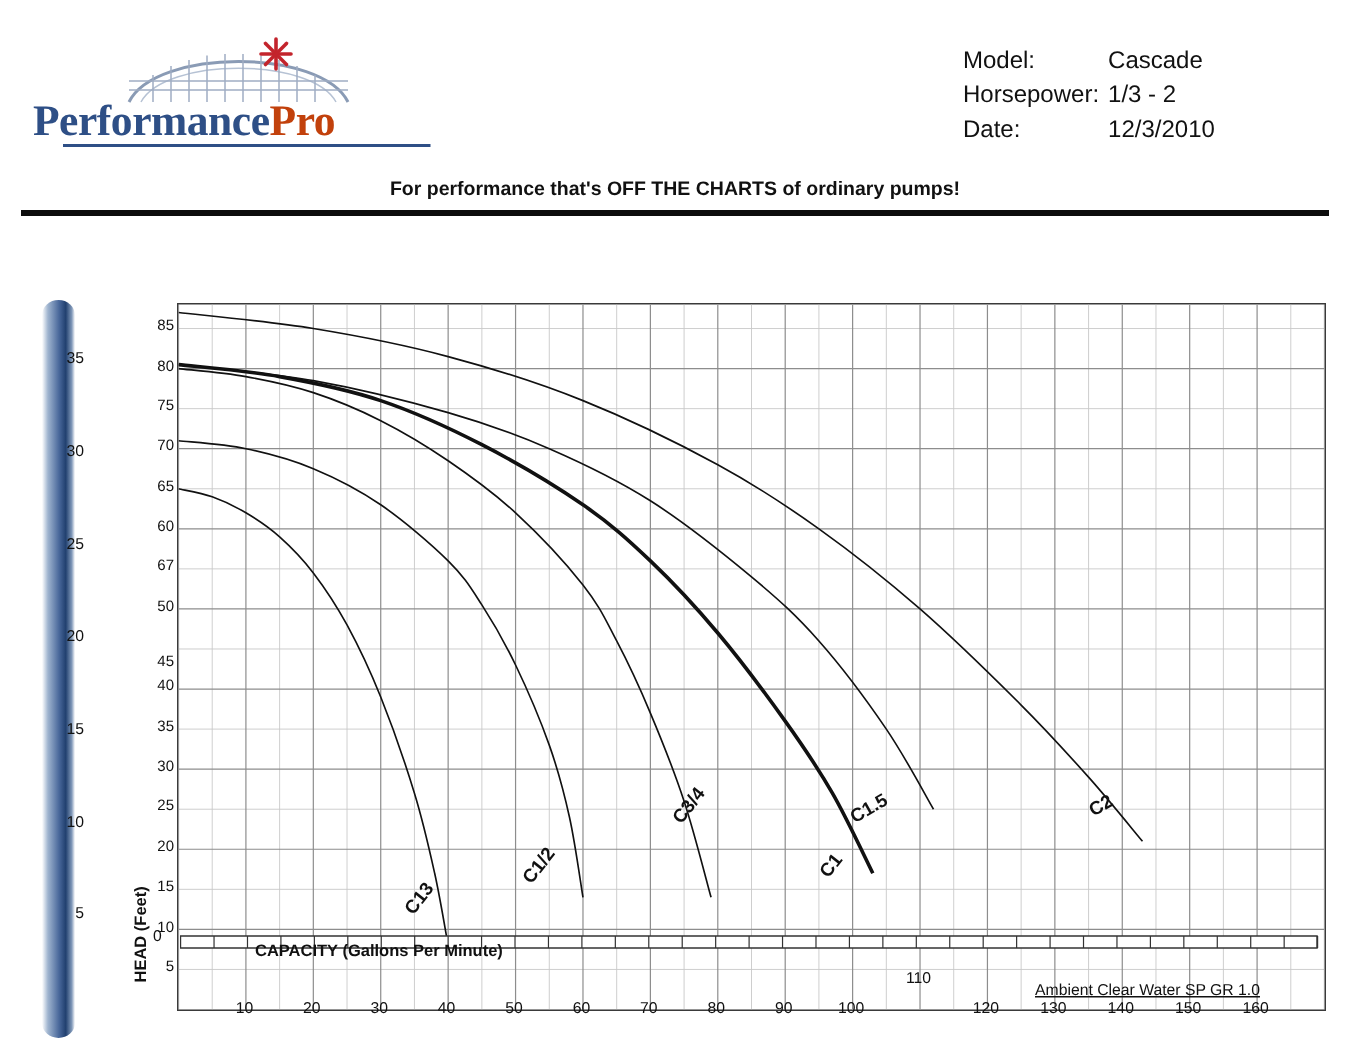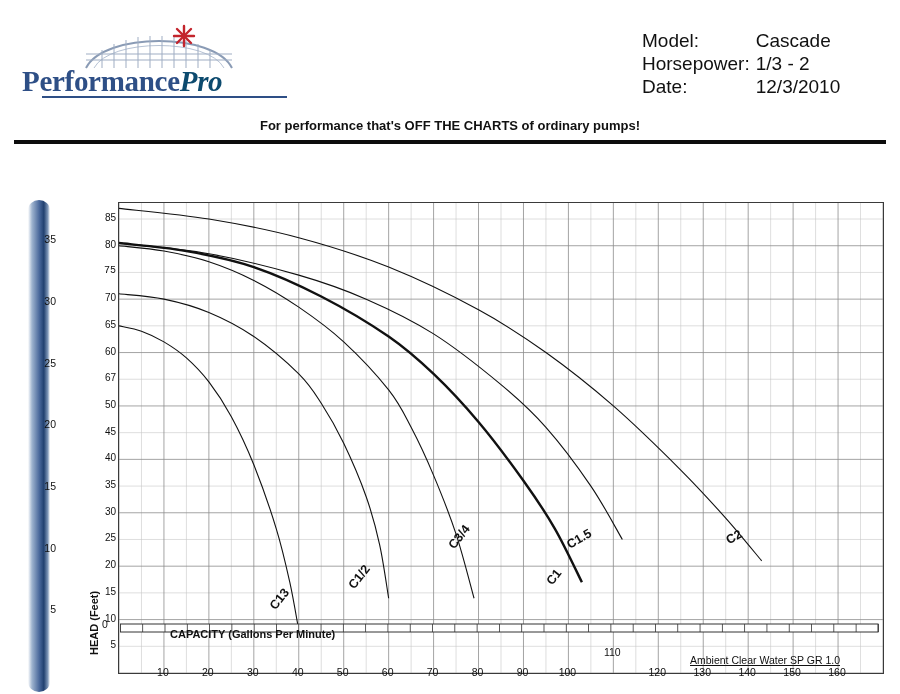--- a/index.html
+++ b/index.html
@@ -37,21 +37,21 @@
     position: absolute;
     left: 0px; top: 47px;
     width: 280px;
     font-family: "Liberation Serif", serif;
     font-weight: bold;
     font-size: 29px;
     letter-spacing: -0.3px;
     color: #2e4f86;
     white-space: nowrap;
   }
-  #logo-perfpro .accent { color: #0c4a6e; font-style: italic; }
+  #logo-perfpro .accent { color: #c2410c; }
   #logo-pumps {
     position: absolute;
     left: 115px; top: 70px;
     font-family: "Liberation Serif", serif;
     font-weight: bold;
     font-size: 45px;
     color: #111;
     letter-spacing: 0px;
   }
   #logo-underline {
@@ -60,21 +60,21 @@
     width: 245px; height: 2px;
     background: #2e4f86;
   }
 
   #spec-table {
     position: absolute;
     left: 640px; top: 28px;
     font-size: 13.5px;
     line-height: 21px;
   }
-  #spec-table td { padding: 0 4px 0 0; white-space: nowrap; font-size: 19px;}
+  #spec-table td { padding: 0 4px 0 0; white-space: nowrap; font-size: 16px;}
   #spec-table td.lbl { width: 86px; }
   #spec-table td.val { width: 76px; }
 
   #tagline {
     position: absolute;
     left: 0; top: 118px;
     width: 900px;
     text-align: center;
     font-size: 13px;
     font-weight: bold;
@@ -254,27 +254,27 @@
   <div id="head-axis-label">HEAD (Feet)</div>
   <div id="head-ticks">
       <div class="head-tick" style="left: 94px; top: 489.295px;">5</div>
       <div class="head-tick" style="left: 94px; top: 462.591px;">10</div>
       <div class="head-tick" style="left: 94px; top: 435.886px;">15</div>
       <div class="head-tick" style="left: 94px; top: 409.182px;">20</div>
       <div class="head-tick" style="left: 94px; top: 382.477px;">25</div>
       <div class="head-tick" style="left: 94px; top: 355.773px;">30</div>
       <div class="head-tick" style="left: 94px; top: 329.068px;">35</div>
       <div class="head-tick" style="left: 94px; top: 302.364px;">40</div>
-      <div class="head-tick" style="left: 94px; top: 276px;">45</div>
+      <div class="head-tick" style="left: 94px; top: 286px;">45</div>
       <div class="head-tick" style="left: 94px; top: 248.955px;">50</div>
       <div class="head-tick" style="left: 94px; top: 222.25px;">67</div>
       <div class="head-tick" style="left: 94px; top: 195.545px;">60</div>
       <div class="head-tick" style="left: 94px; top: 168.841px;">65</div>
       <div class="head-tick" style="left: 94px; top: 142.136px;">70</div>
-      <div class="head-tick" style="left: 94px; top: 115.432px; font-family: Liberation Mono, monospace;">75</div>
+      <div class="head-tick" style="left: 94px; top: 115.432px;">75</div>
       <div class="head-tick" style="left: 94px; top: 88.7273px;">80</div>
       <div class="head-tick" style="left: 94px; top: 62.0227px;">85</div>
     </div>
 
   <div id="plot">
     <svg id="plot-svg" width="764" height="470" viewBox="0 0 764 470">
       <g id="grid-minor" stroke="#c8c8c8" stroke-width="0.6">
           <line x1="22.47" x2="22.47" y1="0" y2="470"></line>
           <line x1="67.41" x2="67.41" y1="0" y2="470"></line>
           <line x1="112.35" x2="112.35" y1="0" y2="470"></line>

